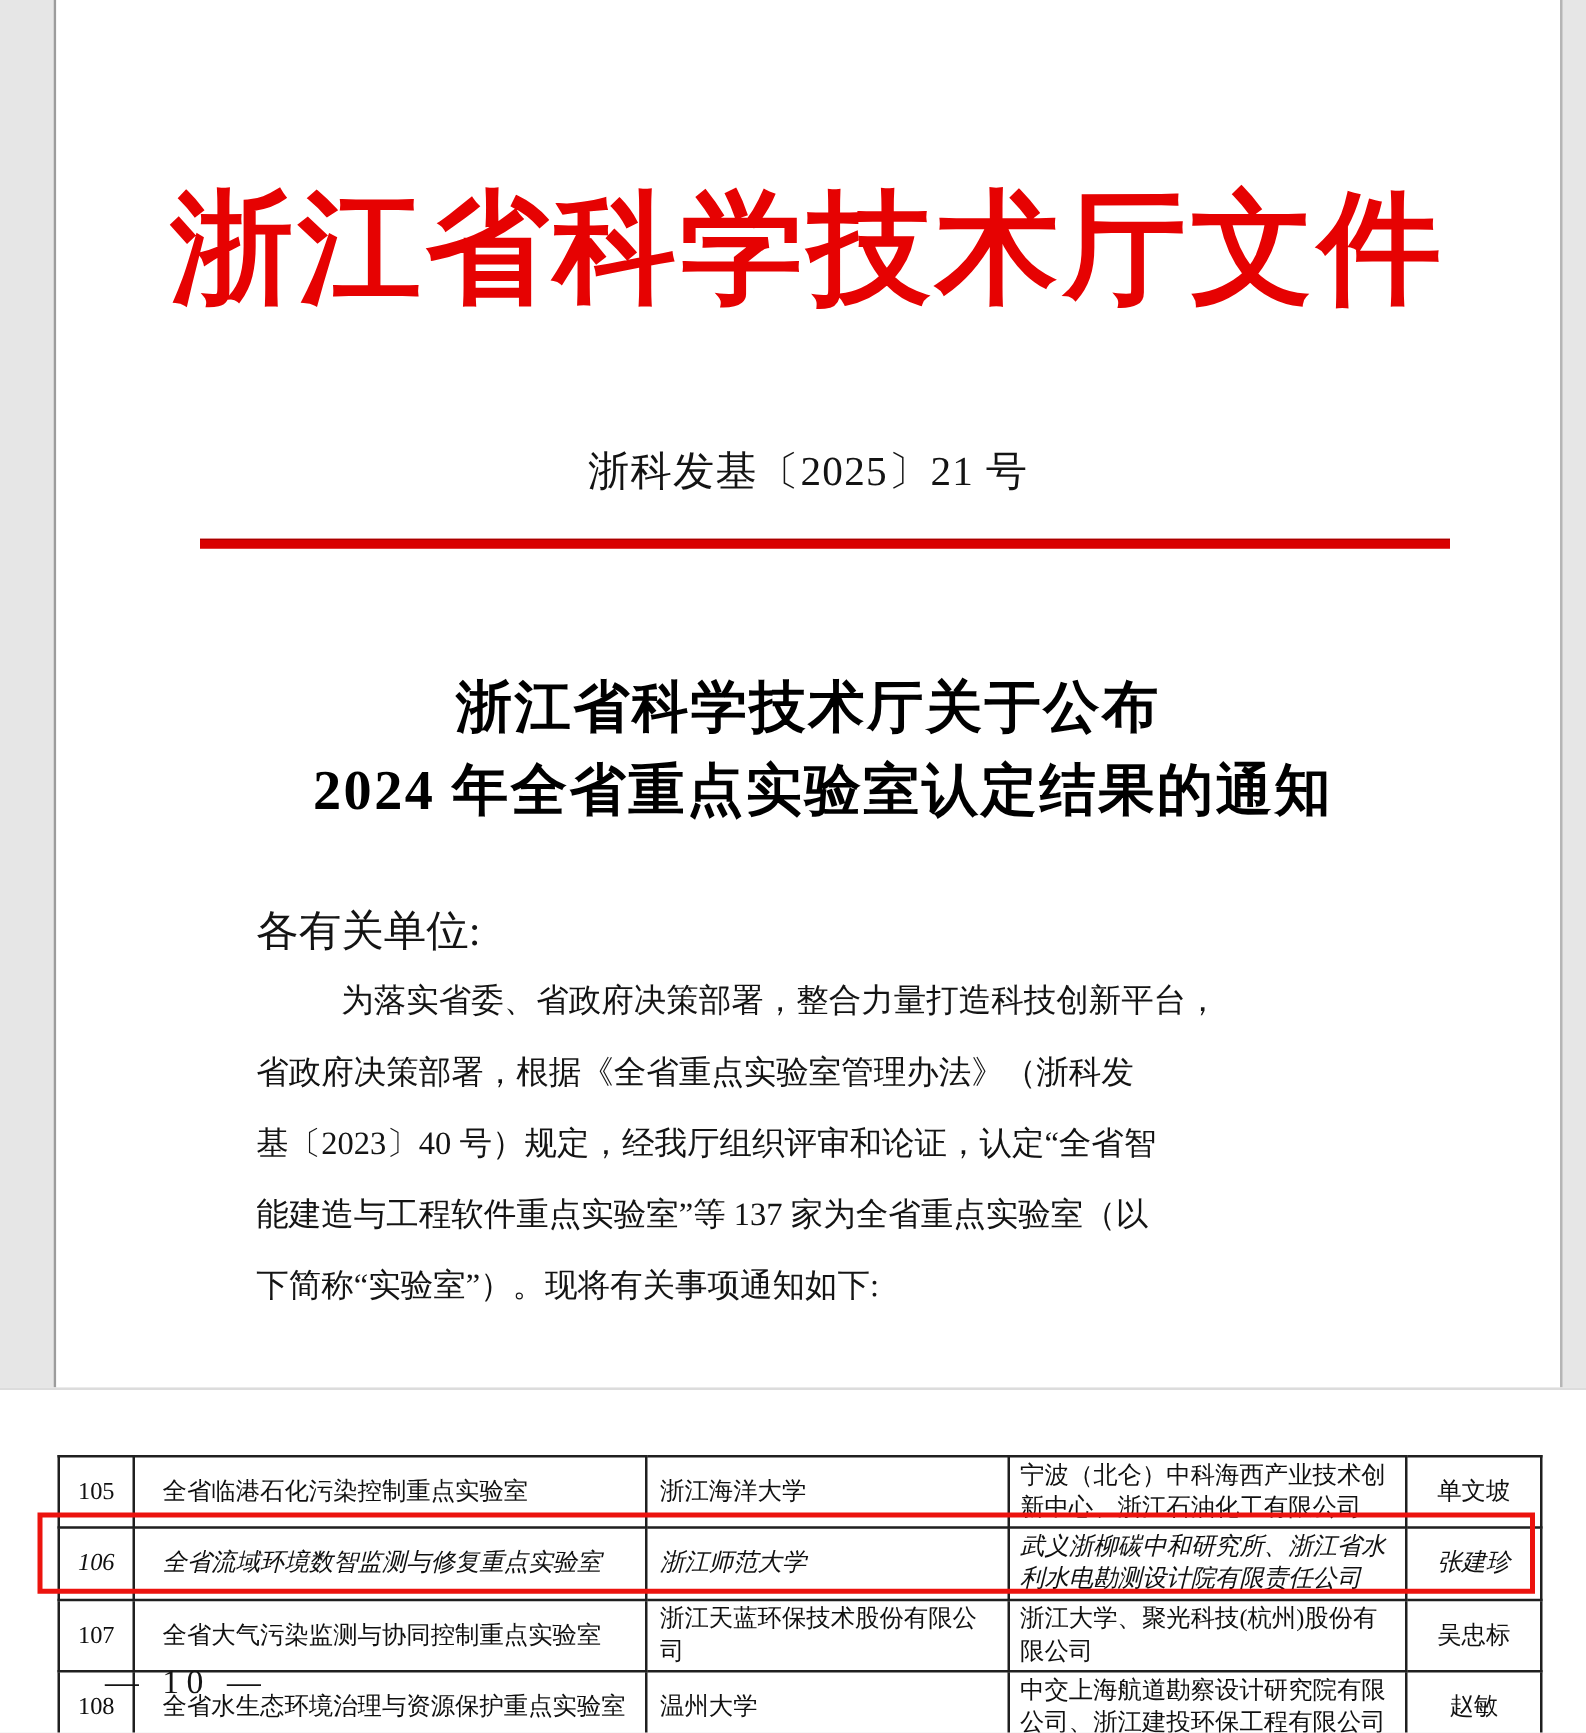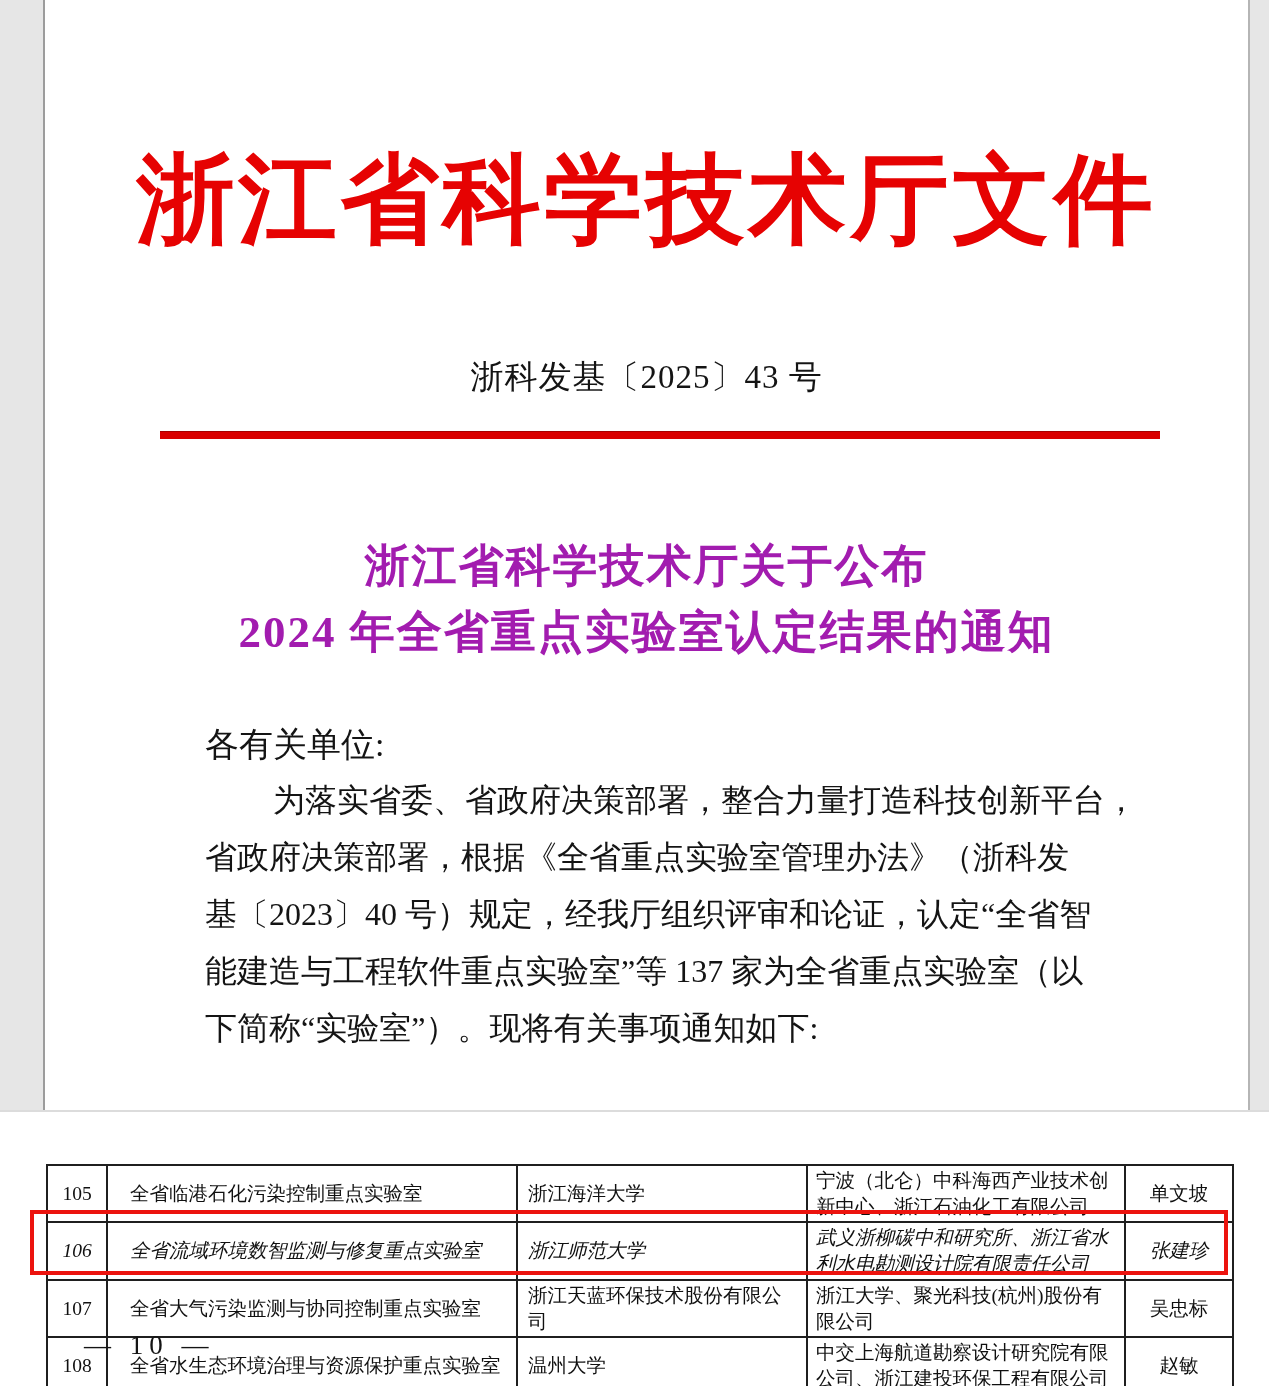--- a/index.html
+++ b/index.html
@@ -41,32 +41,32 @@
     text-align: center; font-size: 33px; letter-spacing: 1px;
     white-space: nowrap;
   }
   .red-rule {
     position: absolute; left: 115px; top: 431px; width: 1000px; height: 7px;
     background: #d90000; border-top: 1px solid #a80000;
   }
   .notice-title {
     position: absolute; left: 0; width: 100%;
     text-align: center; font-weight: bold; font-size: 45px;
-    letter-spacing: 2px; white-space: nowrap; color: #a21caf;
+    letter-spacing: 2px; white-space: nowrap; color: #000000;
   }
   .notice-title.l1 { top: 536px; }
-  .notice-title.l2 { top: 602px; }
+  .notice-title.l2 { top: 602px; margin-left: 12px; }
 
   .salutation {
     position: absolute; left: 160px; top: 722px;
     font-size: 34px; white-space: nowrap;
   }
   .body-lines {
     position: absolute; left: 160px; top: 772px; width: 930px;
-    font-size: 32px; letter-spacing: 0px;
+    font-size: 26px; letter-spacing: 0px;
   }
   .body-line { height: 57px; line-height: 57px; white-space: nowrap; }
   .body-line.indent { padding-left: 68px; }
 
   
   .table-section {
     position: absolute; left: 0; top: 1110px; width: 1269px; height: 276px;
     background: #ffffff; border-top: 2px solid #dcdcdc;
   }
   table.lab-table {
@@ -105,21 +105,21 @@
 </head>
 <body>
 
 <div class="stage">
 
   <div class="margin-left"></div>
   <div class="margin-right"></div>
 
   <div class="doc-page">
     <h1 class="letterhead">浙江省科学技术厅文件</h1>
-    <div class="doc-number">浙科发基〔2025〕43 号</div>
+    <div class="doc-number">浙科发基〔2025〕21 号</div>
     <div class="red-rule"></div>
     <div class="notice-title l1">浙江省科学技术厅关于公布</div>
     <div class="notice-title l2">2024 年全省重点实验室认定结果的通知</div>
     <div class="salutation">各有关单位:</div>
     <div class="body-lines">
       <div class="body-line indent">为落实省委、省政府决策部署，整合力量打造科技创新平台，</div>
       <div class="body-line">省政府决策部署，根据《全省重点实验室管理办法》（浙科发</div>
       <div class="body-line">基〔2023〕40 号）规定，经我厅组织评审和论证，认定“全省智</div>
       <div class="body-line">能建造与工程软件重点实验室”等 137 家为全省重点实验室（以</div>
       <div class="body-line">下简称“实验室”）。现将有关事项通知如下:</div>

